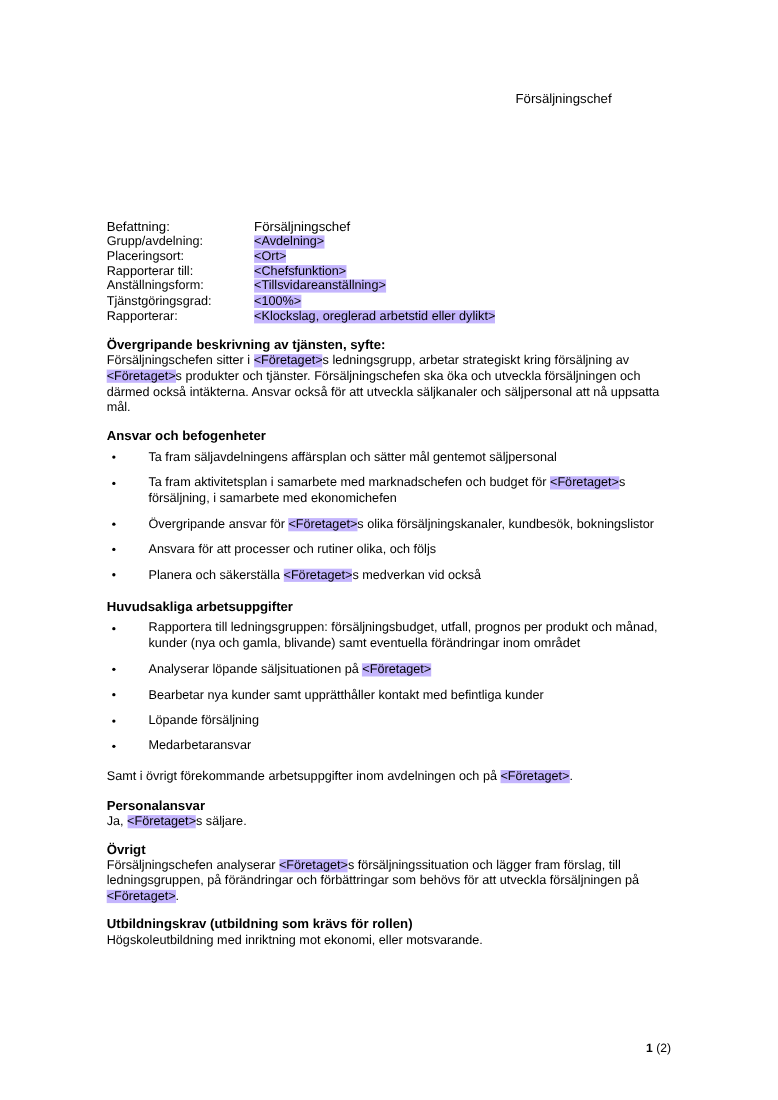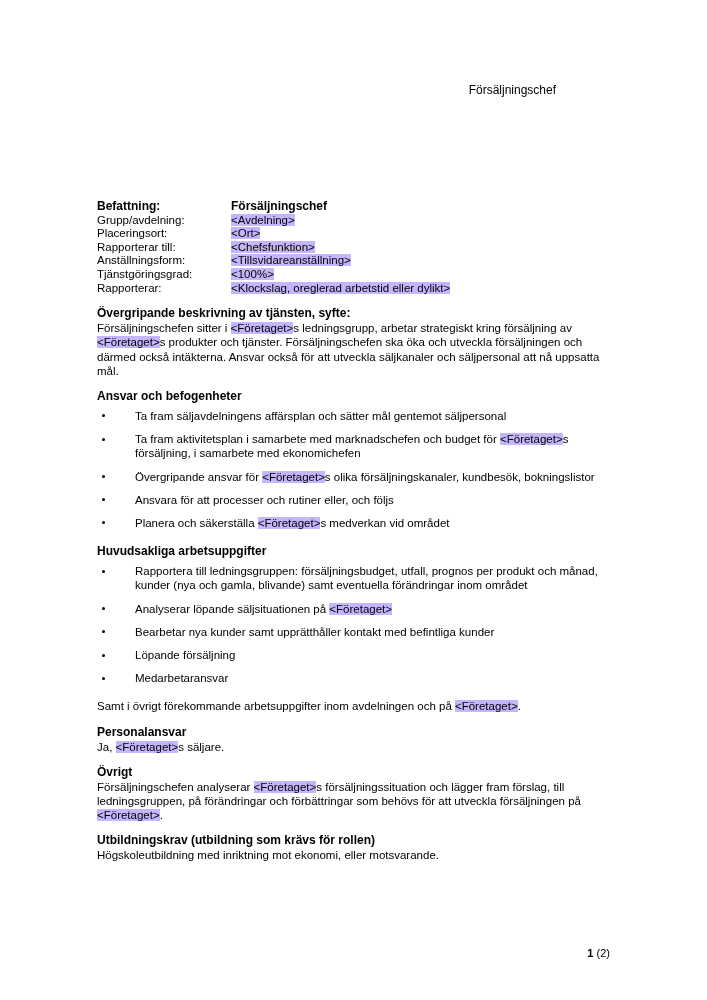--- a/index.html
+++ b/index.html
@@ -67,21 +67,21 @@
     padding: 0;
     vertical-align: top;
     white-space: nowrap;
   }
   .info-table td.label {
     width: 130px;
     padding-right: 4px;
   }
   .info-table tr.head td.label,
   .info-table tr.head td.value {
-    font-weight: bold;
+    font-weight: normal;
     font-size: 12px;
   }
 
   
   h2.sec {
     font-size: 12px;
     font-weight: bold;
     margin: 0;
     padding: 0;
     line-height: 15px;
@@ -200,22 +200,22 @@
     <h2 class="sec">Övergripande beskrivning av tjänsten, syfte:</h2>
     <p class="body-text"><span>Försäljningschefen sitter i </span><span class="hl">&lt;Företaget&gt;</span><span>s ledningsgrupp, arbetar strategiskt kring försäljning av </span><span class="hl">&lt;Företaget&gt;</span><span>s produkter och tjänster. Försäljningschefen ska öka och utveckla försäljningen och därmed också intäkterna. Ansvar också för att utveckla säljkanaler och säljpersonal att nå uppsatta mål.</span></p>
 
     <div class="sec-gap"></div>
 
     <h2 class="sec">Ansvar och befogenheter</h2>
     <ul class="bullets">
       <li><span class="bullet-dot"></span><span>Ta fram säljavdelningens affärsplan och sätter mål gentemot säljpersonal</span><span class="hl"></span><span></span></li>
       <li><span class="bullet-dot"></span><span>Ta fram aktivitetsplan i samarbete med marknadschefen och budget för </span><span class="hl">&lt;Företaget&gt;</span><span>s försäljning, i samarbete med ekonomichefen</span></li>
       <li><span class="bullet-dot"></span><span>Övergripande ansvar för </span><span class="hl">&lt;Företaget&gt;</span><span>s olika försäljningskanaler, kundbesök, bokningslistor</span></li>
-      <li><span class="bullet-dot"></span><span>Ansvara för att processer och rutiner eller, och följs</span><span class="hl"></span><span></span></li>
-      <li><span class="bullet-dot"></span><span>Planera och säkerställa </span><span class="hl">&lt;Företaget&gt;</span><span>s medverkan vid området</span></li>
+      <li><span class="bullet-dot"></span><span>Ansvara för att processer och rutiner olika, och följs</span><span class="hl"></span><span></span></li>
+      <li><span class="bullet-dot"></span><span>Planera och säkerställa </span><span class="hl">&lt;Företaget&gt;</span><span>s medverkan vid också</span></li>
     </ul>
 
     <div class="sec-gap-lg"></div>
 
     <h2 class="sec">Huvudsakliga arbetsuppgifter</h2>
     <ul class="bullets">
       <li><span class="bullet-dot"></span><span>Rapportera till ledningsgruppen: försäljningsbudget, utfall, prognos per produkt och månad, kunder (nya och gamla, blivande) samt eventuella förändringar inom området</span><span class="hl"></span><span></span></li>
       <li><span class="bullet-dot"></span><span>Analyserar löpande säljsituationen på </span><span class="hl">&lt;Företaget&gt;</span><span></span></li>
       <li><span class="bullet-dot"></span><span>Bearbetar nya kunder samt upprätthåller kontakt med befintliga kunder</span><span class="hl"></span><span></span></li>
       <li><span class="bullet-dot"></span><span>Löpande försäljning</span><span class="hl"></span><span></span></li>

